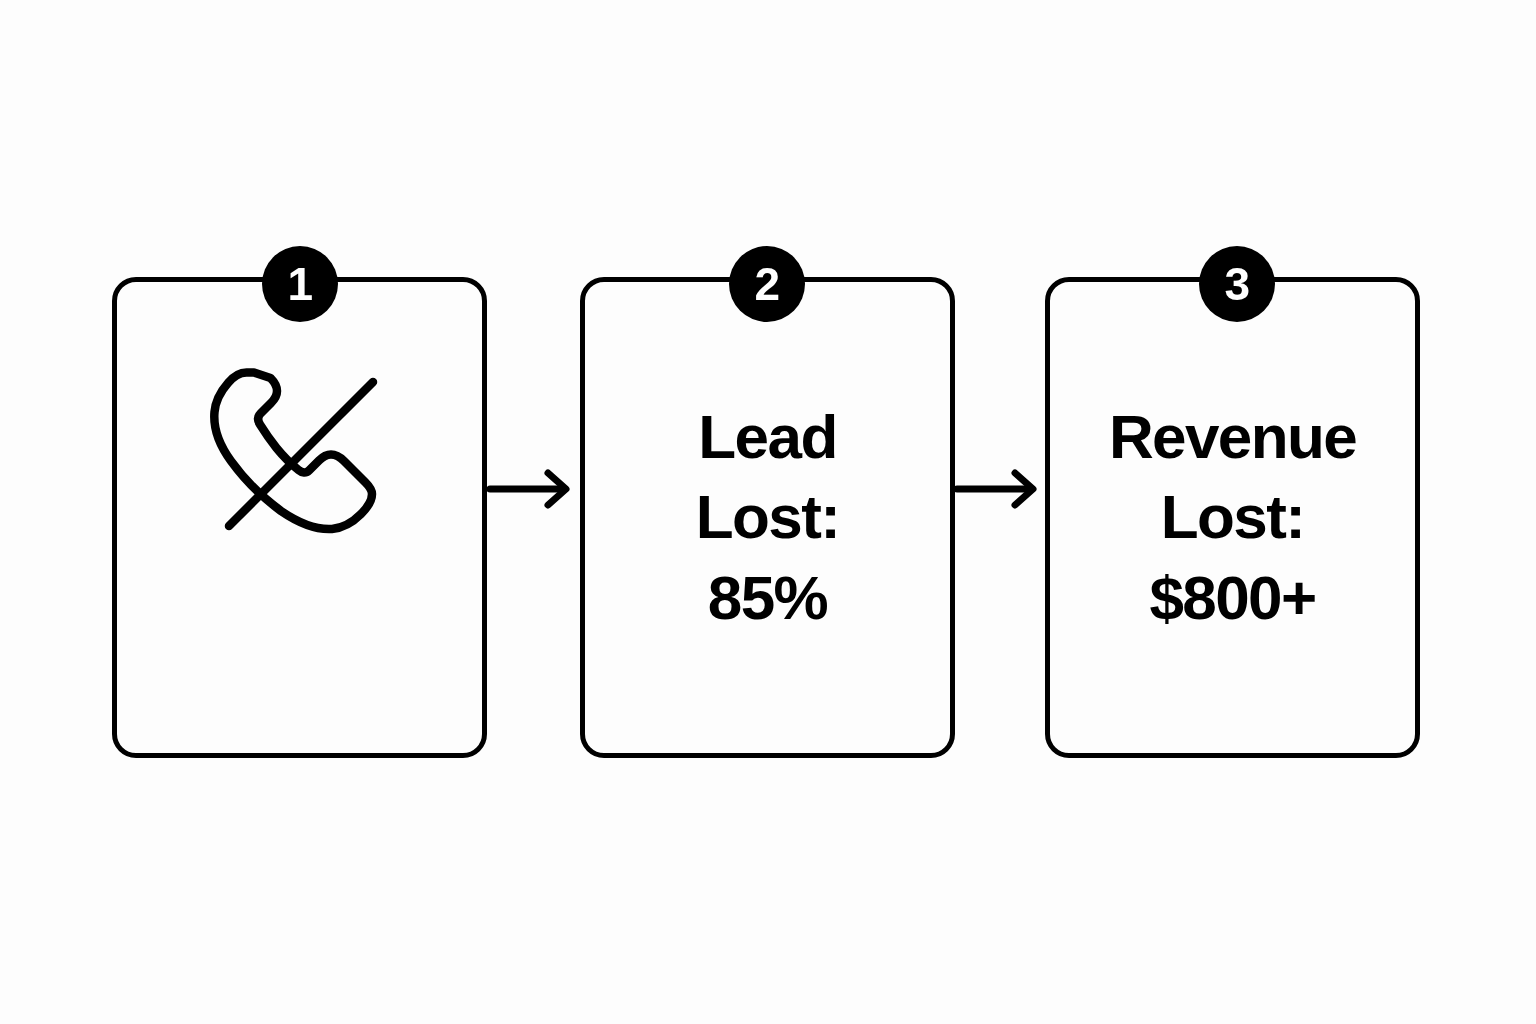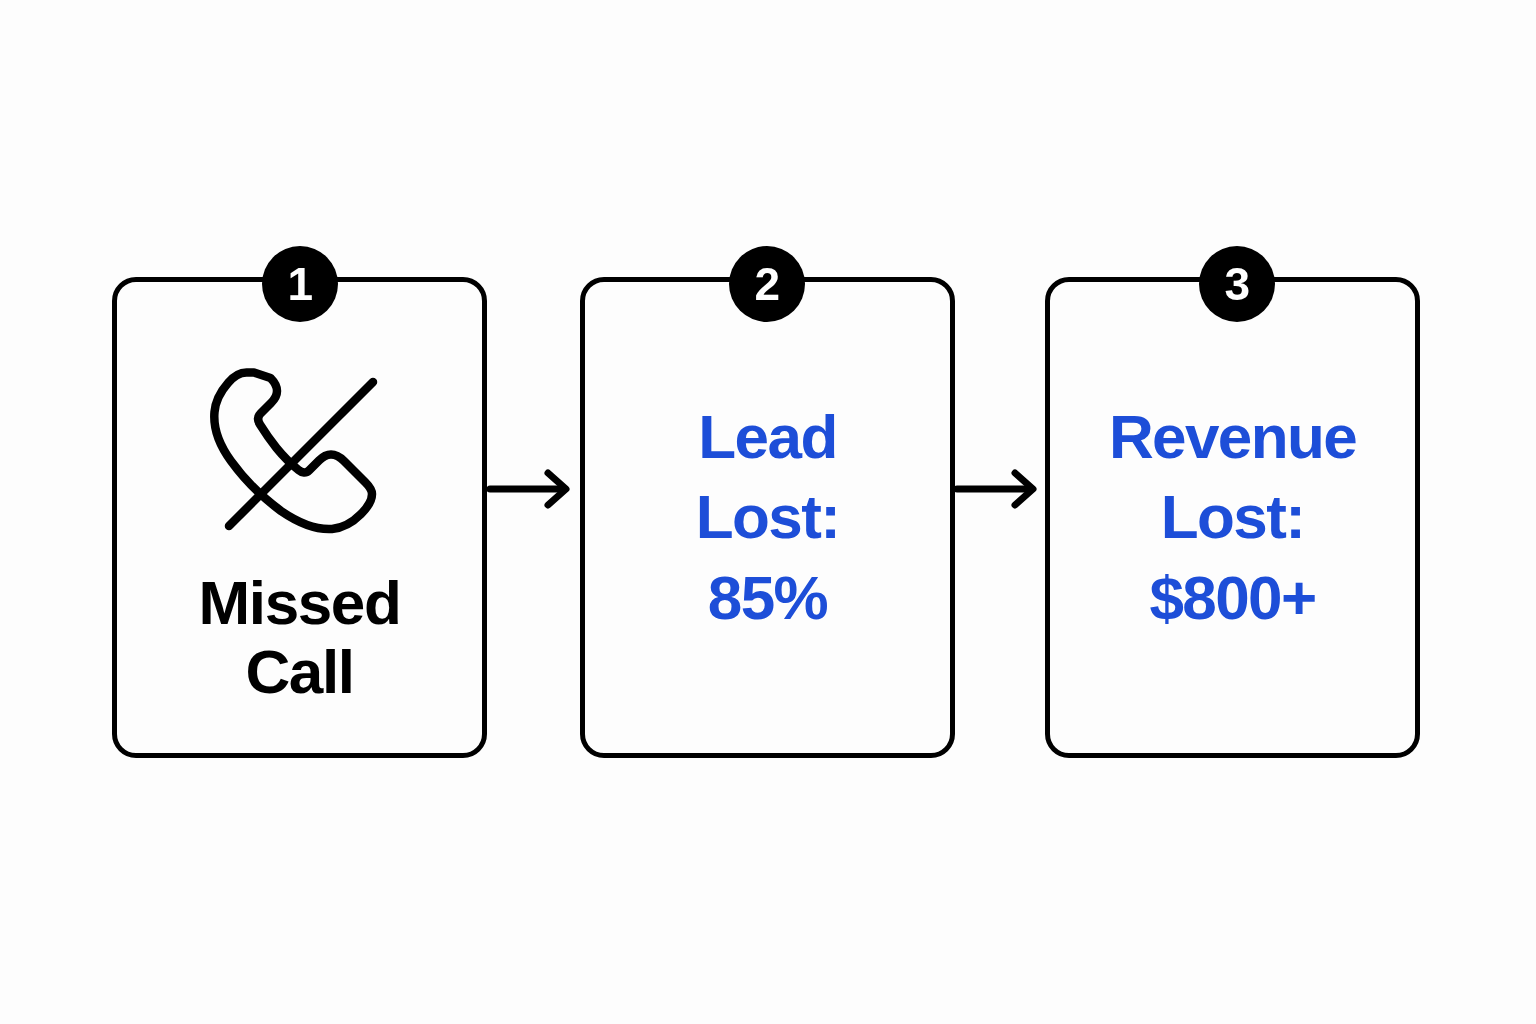--- a/index.html
+++ b/index.html
@@ -90,21 +90,21 @@
     color: #000000;
     white-space: pre-line;
   }
   .card-1 .card-label { margin-top: 22px; }
   .stat-label {
     text-align: center;
     font-size: 62px;
     font-weight: 700;
     line-height: 1.30;
     letter-spacing: -1.6px;
-    color: #1d4ed8;
+    color: #000000;
     white-space: pre-line;
   }
 
   .arrow {
     position: absolute;
     top: 215px;
     width: 92px;
     height: 56px;
   }
   .arrow-1 { left: 374px; }
@@ -138,22 +138,20 @@
                      C 68.5 80.5 63 72.5 58 64.5
                      C 55.5 60.5 55.5 56.5 58.5 53.5
                      L 69 43
                      C 72.5 39.5 75 35.5 75 31
                      C 75 26.5 72.5 22 68.5 18
                      L 52 12.5
                      Z"></path>
             <path d="M27 166 L 171 22"></path>
           </g>
         </svg>
-        <div class="card-label">Missed
-Call</div>
       </div>
     </div>
 
     <div class="card card-2">
       <div class="card-inner">
         <div class="stat-label">Lead
 Lost:
 85%</div>
       </div>
     </div>

